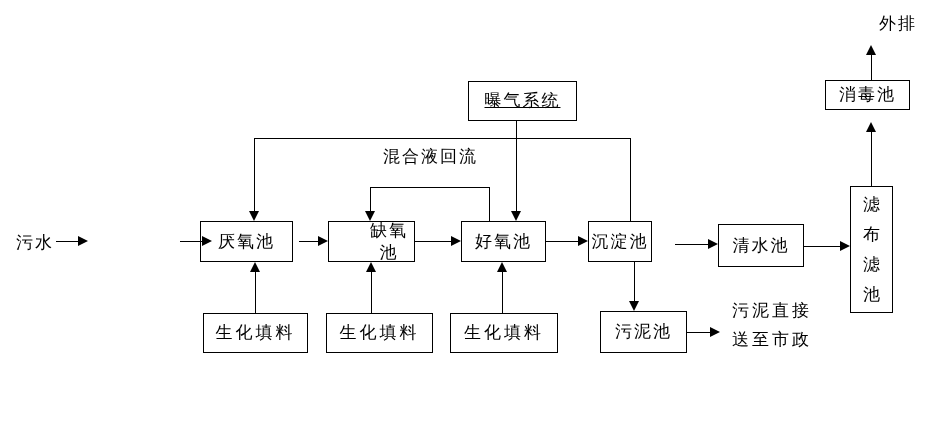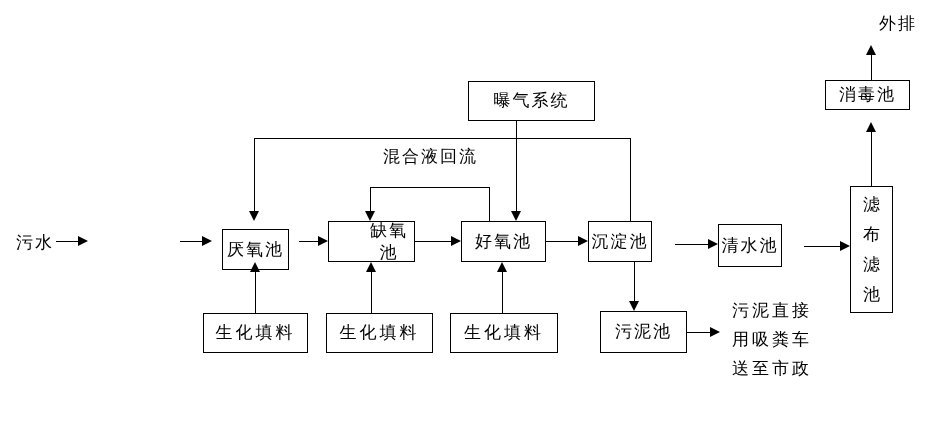--- a/index.html
+++ b/index.html
@@ -58,32 +58,31 @@
 </head>
 <body>
 
 <div class="canvas">
 
   <div class="lbl" style="left:16px; top:233px;">污水</div>
   <div class="lbl" style="left:855px; top:14px;margin-left:24px;">外排</div>
   <div class="lbl" style="left:383px; top:147px;">混合液回流</div>
   <div class="lbl note" style="left:732px; top:296px;">
     <div>污泥直接</div>
-    <div>用吸粪车</div>
     <div>送至市政</div>
   </div>
 
-  <div class="node" style="left:222px; top:221px; width:67px; height:41px;margin-top:8px;">厌氧池</div>
+  <div class="node" style="left:200px; top:221px; width:93px; height:41px;">厌氧池</div>
   <div class="node" style="left:328px; top:221px; width:87px; height:41px;padding-left:35px;">缺氧池</div>
   <div class="node" style="left:461px; top:221px; width:85px; height:41px;">好氧池</div>
   <div class="node" style="left:588px; top:221px; width:64px; height:41px;">沉淀池</div>
-  <div class="node" style="left:718px; top:224px; width:64px; height:43px;">清水池</div>
+  <div class="node" style="left:718px; top:224px; width:86px; height:43px;">清水池</div>
   <div class="node vtext" style="left:850px; top:186px; width:43px; height:127px;">滤布滤池</div>
   <div class="node" style="left:825px; top:80px; width:85px; height:30px;">消毒池</div>
-  <div class="node" style="left:468px; top:81px; width:127px; height:40px;">曝气系统</div>
+  <div class="node" style="left:468px; top:81px; width:109px; height:40px;text-decoration:underline;">曝气系统</div>
   <div class="node filler" style="left:203px; top:313px; width:105px; height:40px;">生化填料</div>
   <div class="node filler" style="left:326px; top:313px; width:107px; height:40px;">生化填料</div>
   <div class="node filler" style="left:450px; top:313px; width:108px; height:40px;">生化填料</div>
   <div class="node" style="left:600px; top:311px; width:87px; height:42px;">污泥池</div>
 
   <div class="line h" style="left:56px; top:241px; width:24px;"></div>
   <div class="arr right" style="left:78px; top:236px;"></div>
 
   <div class="line h" style="left:180px; top:241px; width:22px;"></div>
   <div class="arr right" style="left:202px; top:236px;"></div>

